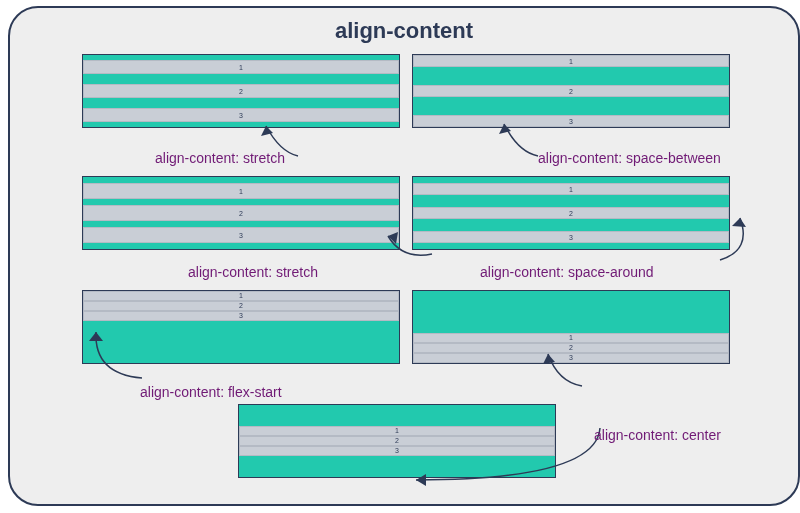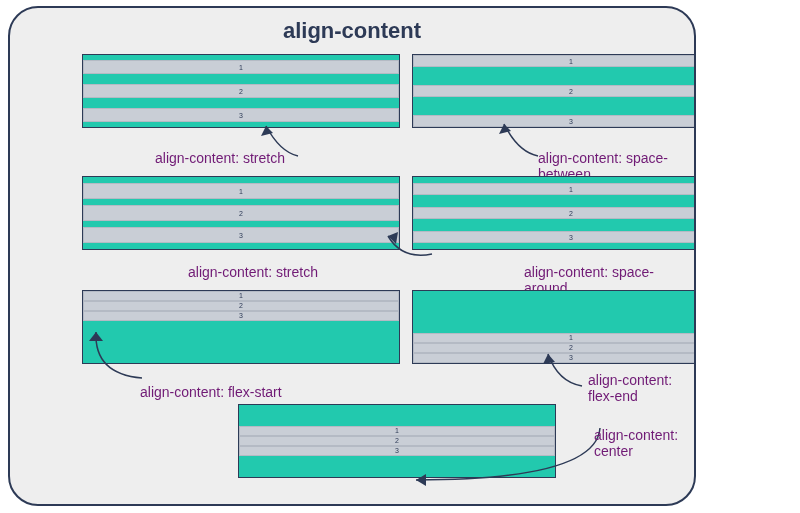--- a/index.html
+++ b/index.html
@@ -5,21 +5,21 @@
   * { box-sizing: border-box; margin: 0; padding: 0; }
   body {
     width: 800px;
     height: 513px;
     font-family: -apple-system, BlinkMacSystemFont, "Segoe UI", Arial, sans-serif;
     background: #fff;
   }
   .frame {
     position: absolute;
     left: 8px; top: 6px;
-    width: 688px; height: 500px;
+    width: 792px; height: 500px;
     border: 2px solid #2d3a56;
     border-radius: 30px;
     background: #eeeeee;
     overflow: hidden;
   }
   .title {
     position: absolute;
     left: 0; top: 10px; width: 100%;
     text-align: center;
     font-size: 22px;
@@ -101,21 +101,21 @@
 
   <div class="demo" style="left:402px; top:168px; width:318px; height:74px; justify-content:space-around;">
     <div class="row" style="height:12px;line-height:12px;">1</div>
     <div class="row" style="height:12px;line-height:12px;">2</div>
     <div class="row" style="height:12px;line-height:12px;">3</div>
   </div>
   <svg class="arrow" style="left:702px; top:206px; width:60px; height:50px;">
     <path d="M8 46 Q 40 36 28 4"></path>
       <polygon points="28,4 20,12 34,13"></polygon>
   </svg>
-  <div class="cap" style="left:470px; top:256px;margin-left:44px;">align-content: space-around</div>
+  <div class="cap" style="left:470px; top:256px;">align-content: space-around</div>
 
   <div class="demo" style="left:72px; top:282px; width:318px; height:74px; justify-content:flex-start;">
     <div class="row" style="height:10px;">1</div>
     <div class="row" style="height:10px;">2</div>
     <div class="row" style="height:10px;">3</div>
   </div>
   <svg class="arrow" style="left:72px; top:318px; width:70px; height:58px;">
     <path d="M60 52 Q 12 48 14 6"></path>
       <polygon points="14,6 7,15 21,15"></polygon>
   </svg>
@@ -123,21 +123,20 @@
 
   <div class="demo" style="left:402px; top:282px; width:318px; height:74px; justify-content:flex-end;">
     <div class="row" style="height:10px;">1</div>
     <div class="row" style="height:10px;">2</div>
     <div class="row" style="height:10px;">3</div>
   </div>
   <svg class="arrow" style="left:530px; top:342px; width:60px; height:40px;">
     <path d="M42 36 Q 18 32 8 4"></path>
       <polygon points="8,4 3,14 15,12"></polygon>
   </svg>
-  <div class="cap" style="left:578px; top:364px;">align-content: flex-end</div>
 
   <div class="demo" style="left:228px; top:396px; width:318px; height:74px; justify-content:center;">
     <div class="row" style="height:10px;">1</div>
     <div class="row" style="height:10px;">2</div>
     <div class="row" style="height:10px;">3</div>
   </div>
   <svg class="arrow" style="left:400px; top:418px; width:200px; height:70px;">
     <path d="M190 2 Q 186 54 6 54"></path>
       <polygon points="6,54 16,48 16,60"></polygon>
   </svg>

